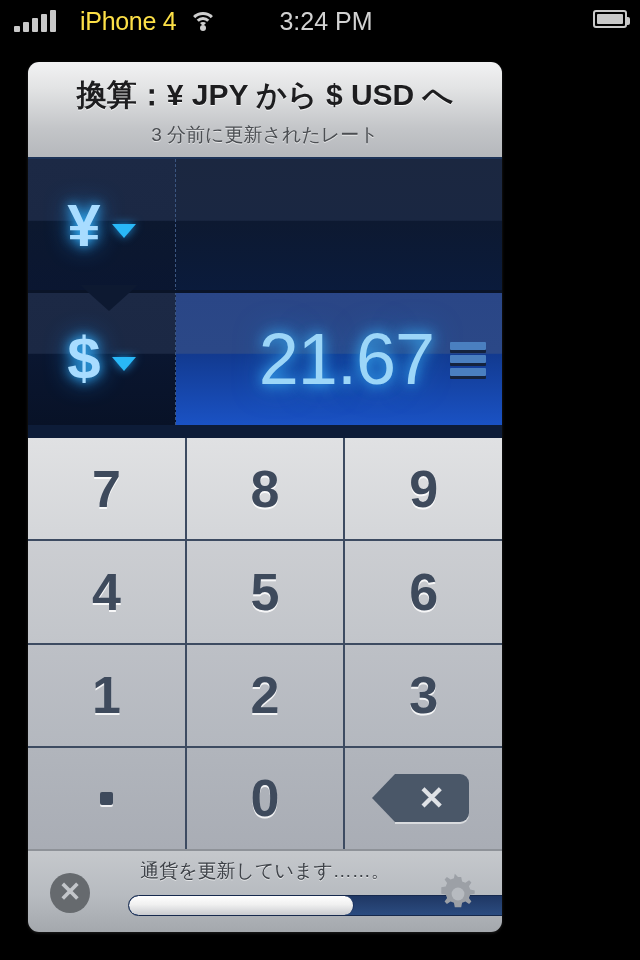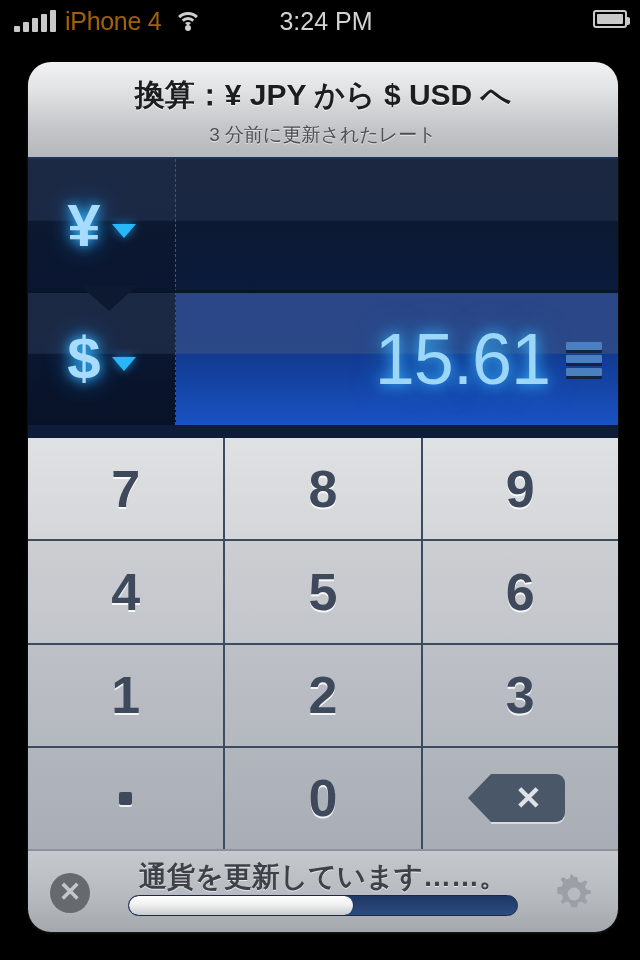--- a/index.html
+++ b/index.html
@@ -16,40 +16,40 @@
     background:#000; color:#cfcfcf;
     display:flex; align-items:center;
   }
   .sig-bars{ display:flex; align-items:flex-end; gap:3px; margin-left:14px; height:22px; }
   .sig-bars i{ display:block; width:6px; background:#c9c9c9; border-radius:1px; }
   .sig-bars i:nth-child(1){ height:6px; }
   .sig-bars i:nth-child(2){ height:10px; }
   .sig-bars i:nth-child(3){ height:14px; }
   .sig-bars i:nth-child(4){ height:18px; }
   .sig-bars i:nth-child(5){ height:22px; }
-  #carrier-label{ font-size:25px; margin-left:9px; letter-spacing:-0.3px; color:#a16207;text-align:center; }
+  #carrier-label{ font-size:25px; margin-left:24px; letter-spacing:-0.3px; color:#fde047;text-align:center; }
   #wifi-icon{ margin-left:12px; width:30px; height:24px; position:relative; }
   #wifi-icon span{ position:absolute; left:50%; transform:translateX(-50%);
      border:3px solid #cfcfcf; border-bottom-color:transparent;
      border-left-color:transparent; border-right-color:transparent; border-radius:50%; }
   #wifi-icon span.a{ width:28px; height:28px; top:3px; }
   #wifi-icon span.b{ width:18px; height:18px; top:8px; }
   #wifi-icon span.c{ width:8px;  height:8px;  top:13px; }
   #wifi-icon span.d{ width:6px; height:6px; top:16px; border:none; background:#cfcfcf; border-radius:50%; }
   #clock{ position:absolute; left:12px; right:0; text-align:center; font-size:25px; color:#d2d2d2; }
   #battery-icon{ position:absolute; right:13px; top:10px; width:34px; height:18px;
      border:2px solid #c9c9c9; border-radius:3px; }
   #battery-icon::after{ content:""; position:absolute; right:-5px; top:5px;
      width:3px; height:8px; background:#c9c9c9; border-radius:0 2px 2px 0; }
   #battery-icon i{ position:absolute; left:2px; top:2px; bottom:2px; right:2px; background:#c9c9c9; border-radius:1px; }
 
   
   #app-panel{
-    position:absolute; left:28px; top:62px; width:590px; height:870px;
-    border-radius:23px; overflow:hidden;
+    position:absolute; left:28px; top:62px; width:474px; height:870px;
+    border-radius:11px; overflow:hidden;
     box-shadow:0 1px 3px rgba(255,255,255,.12);
   }
 
   
   #header{
     height:97px; width:100%;
     background:linear-gradient(to bottom,#f2f2f3 0%,#e2e3e4 28%,#c3c5c8 70%,#b5b8bc 100%);
     border-bottom:2px solid #1d3357;
     text-align:center; padding-top:13px;
     position:relative;
@@ -145,21 +145,21 @@
     border-top:2px solid #8e9298;
   }
   #cancel-icon{
     position:absolute; left:22px; top:22px; width:40px; height:40px;
     border-radius:50%; background:#666a6e;
     display:flex; align-items:center; justify-content:center;
   }
   #cancel-icon span{ color:#c3c6ca; font-size:27px; font-weight:bold; line-height:1; margin-top:-2px; }
   #update-status{
     position:absolute; left:0; right:0; top:7px; text-align:center;
-    font-size:28px; color:#3e4248; text-shadow:0 1px 0 rgba(255,255,255,.6);font-weight:bold;
+    font-size:19px; color:#3e4248; text-shadow:0 1px 0 rgba(255,255,255,.6);
   }
   #progress-track{
     position:absolute; left:100px; top:44px; width:390px; height:21px;
     border-radius:11px; background:linear-gradient(to bottom,#1f3764,#2b4c80);
     border:1px solid #16294d; overflow:hidden;
   }
   #progress-fill{
     height:100%; border-radius:11px;
     background:linear-gradient(to bottom,#ffffff 0%,#f0f0f0 45%,#c9cbcf 100%);
     border-right:1px solid #1b3360;
@@ -211,21 +211,21 @@
 
     <div id="row-divider"></div>
     <div id="row-notch"></div>
 
     <div class="disp-row" id="row-to">
       <div class="cur-cell">
         <div class="cur-symbol">$</div>
         <div class="cur-caret"></div>
       </div>
       <div class="val-cell">
-        <div class="val-number">15.61</div>
+        <div class="val-number">21.67</div>
         <div class="menu-icon">
             <i></i>
             <i></i>
             <i></i>
           </div>
       </div>
     </div>
   </div>
 
   <div id="keypad">

